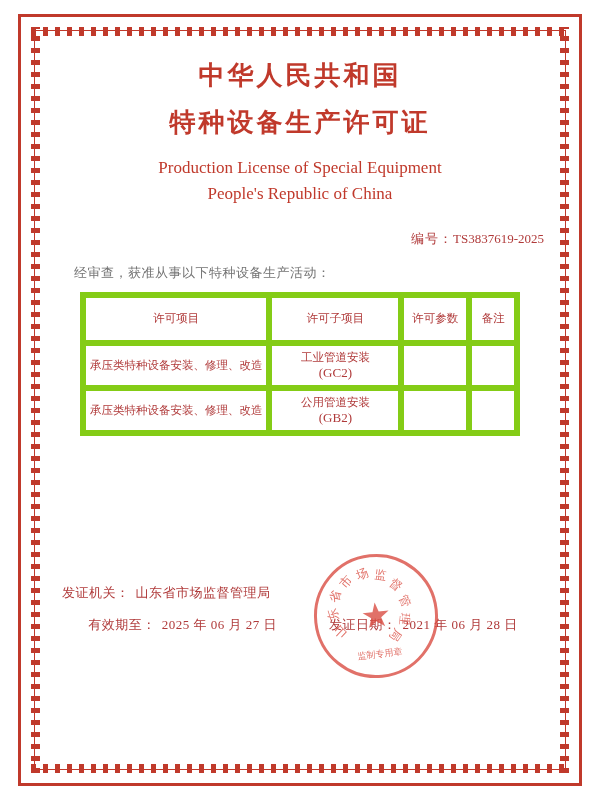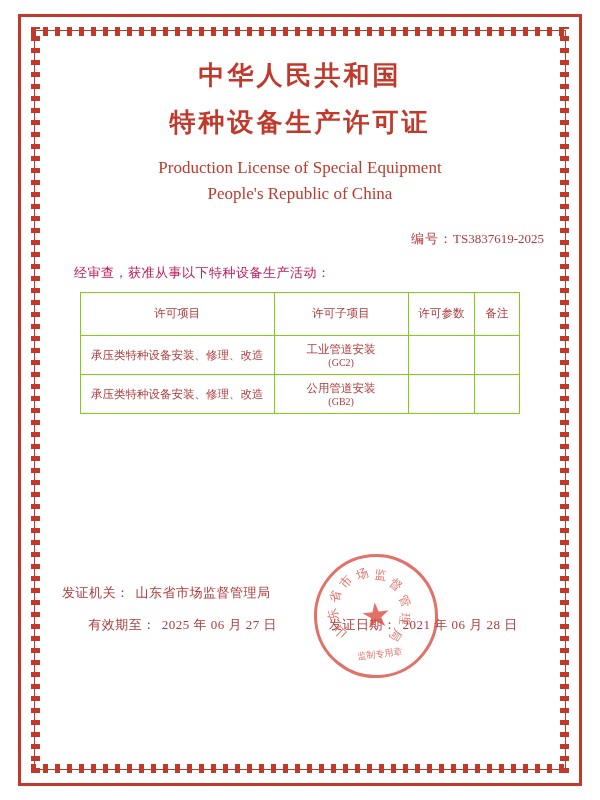--- a/index.html
+++ b/index.html
@@ -128,51 +128,51 @@
   .field-value {
     color: #b03a3a;
     font-size: 13px;
     letter-spacing: 0.5px;
   }
 
   .scope-line {
     margin-top: 16px;
     padding-left: 28px;
     font-size: 13px;
-    color: #be185d;
+    color: #737373;
     letter-spacing: 0.5px;
   }
 
   table.licence-table {
     margin: 10px auto 0 auto;
     width: 440px;
     border-collapse: collapse;
     font-size: 11.5px;
     color: #b03a3a;
   }
   table.licence-table th,
   table.licence-table td {
-    border: 1px solid #84cc16;
+    border: 6px solid #84cc16;
     text-align: center;
     vertical-align: middle;
     padding: 4px 2px;
     font-weight: normal;
   }
   table.licence-table th {
     height: 34px;
     line-height: 1.35;
   }
   table.licence-table td {
     height: 30px;
   }
   .col-item   { width: 190px; }
   .col-sub    { width: 130px; }
   .col-param  { width: 62px; }
   .col-note   { width: 40px; }
-  .sub-code   { display: block; font-size: 10px; }
+  .sub-code   { display: block; font-size: 13px; }
 
   .footer {
     position: absolute;
     left: 16px;
     right: 10px;
     bottom: 108px;
   }
   .footer-row {
     display: flex;
     align-items: baseline;

